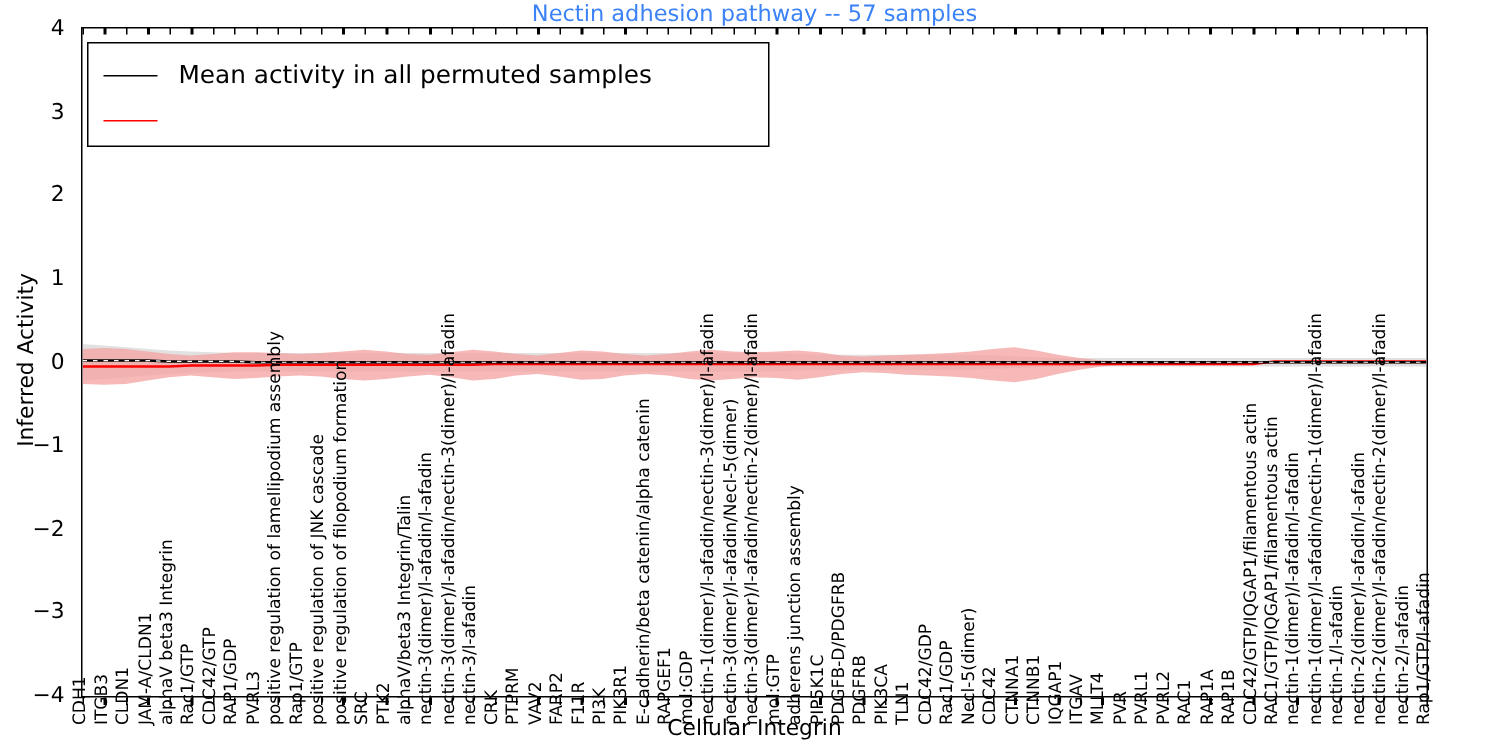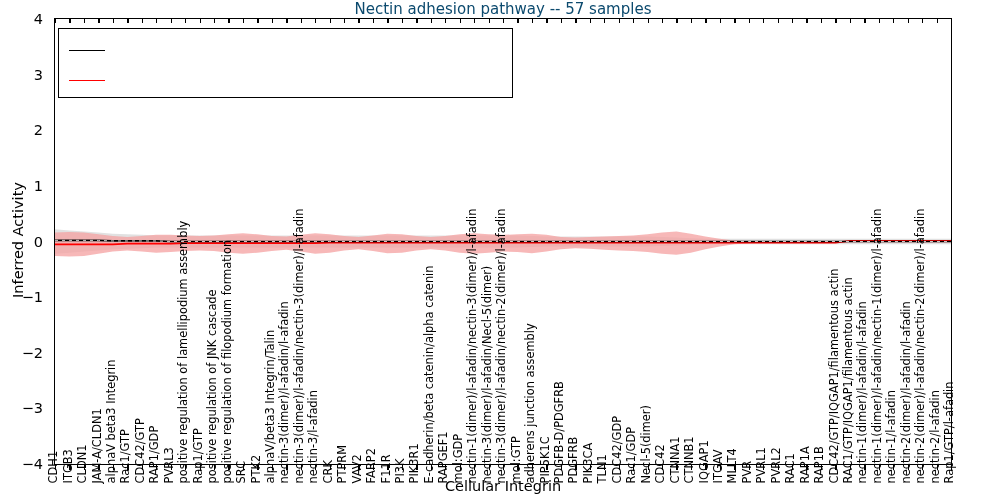--- a/index.html
+++ b/index.html
@@ -3,21 +3,21 @@
 <meta charset="utf-8">
 <style>
   html,body{margin:0;padding:0;background:#ffffff;}
   body{width:1000px;height:500px;overflow:hidden;
        font-family:"DejaVu Sans","Liberation Sans",sans-serif;color:#000;}
   #root{position:relative;width:1000px;height:500px;}
 
   
   #chart-title{
     position:absolute;left:54px;top:0px;width:898px;height:18px;
-    text-align:center;font-size:15px;line-height:18px;color:#0c4a6e;
+    text-align:center;font-size:15px;line-height:18px;color:#3b82f6;
   }
 
   
   #plot-frame{
     position:absolute;left:54px;top:18px;width:898px;height:447px;
     border:1.3px solid #000;box-sizing:border-box;background:#fff;
   }
   #plot-inner{position:absolute;inset:0;overflow:hidden;}
 
   
@@ -303,19 +303,20 @@
       <div class="xtick-label" style="left: 911.845px; top: 0px; transform: translateY(472px) rotate(-90deg);">nectin-2(dimer)/l-afadin/l-afadin</div>
       <div class="xtick-label" style="left: 926.297px; top: 0px; transform: translateY(472px) rotate(-90deg);">nectin-2(dimer)/l-afadin/nectin-2(dimer)/l-afadin</div>
       <div class="xtick-label" style="left: 940.748px; top: 0px; transform: translateY(472px) rotate(-90deg);">nectin-2/l-afadin</div>
       <div class="xtick-label" style="left: 955.2px; top: 0px; transform: translateY(472px) rotate(-90deg);">Rap1/GTP/l-afadin</div>
     </div>
   <div id="xlabel">Cellular Integrin</div>
 
   <div id="legend">
     <div class="legend-row">
       <span class="legend-swatch"></span>
+      <span class="legend-text">Mean activity in all permuted samples</span>
     </div>
     <div class="legend-row">
       <span class="legend-swatch red"></span>
     </div>
   </div>
 
 </div>
 
 </body></html>

